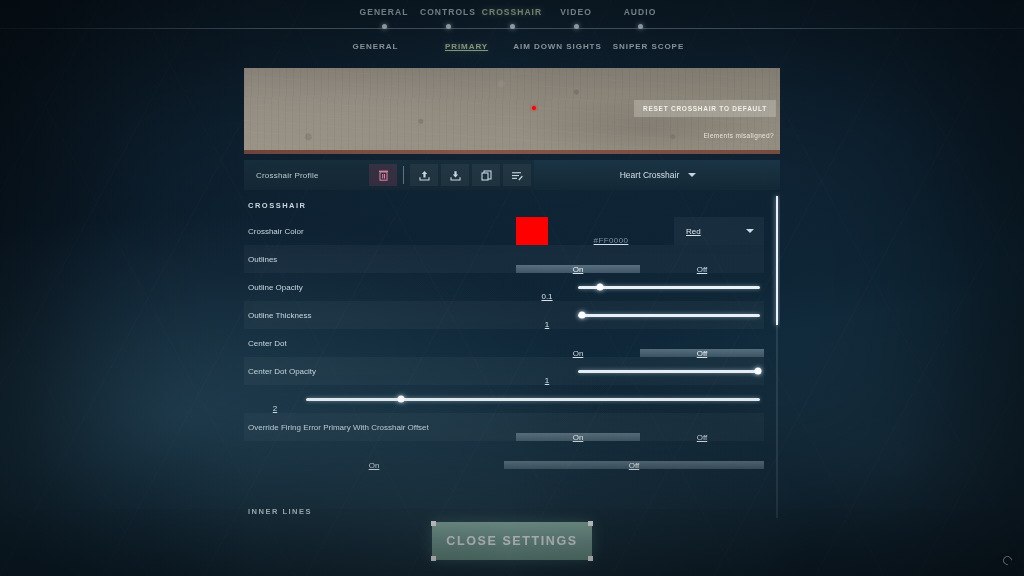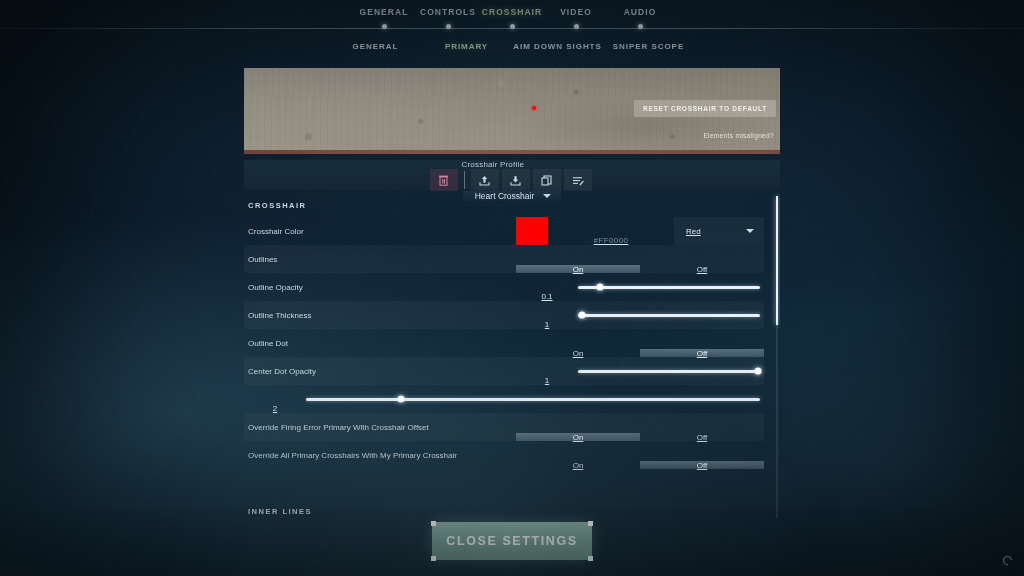--- a/index.html
+++ b/index.html
@@ -61,21 +61,21 @@
   .sub-tabs {
     position: absolute; top: 42px; left: 0; width: 1024px;
     display: flex; justify-content: center;
   }
   .sub-tab {
     width: 91px; text-align: center;
     font-size: 8px; letter-spacing: .95px; font-weight: 700;
     color: #c2d2dc; text-transform: uppercase; white-space: nowrap;
     cursor: pointer;
   }
-  .sub-tab.active { color: #bed3b3; text-shadow: 0 0 6px rgba(180,210,170,.40); }
+  .sub-tab.active { color: #bed3b3; text-shadow: 0 0 6px rgba(180,210,170,.40); text-decoration: underline; }
 
   
   #panel { position: absolute; left: 244px; top: 68px; width: 536px; }
 
   
   #preview {
     position: relative; height: 86px; overflow: hidden;
     background:
       radial-gradient(ellipse 55% 80% at 20% 35%, rgba(255,255,255,.06), rgba(0,0,0,0) 60%),
       radial-gradient(ellipse 40% 60% at 75% 70%, rgba(0,0,0,.10), rgba(0,0,0,0) 60%),
@@ -111,35 +111,34 @@
   }
   #misaligned {
     position: absolute; right: 6px; top: 64px; z-index: 4;
     font-size: 6.5px; letter-spacing: .35px; color: #e8e3d8; cursor: pointer;
   }
 
   
   #profile-bar {
     display: flex; align-items: center; height: 30px; margin-top: 6px;
     background: linear-gradient(180deg, #19303e, #142835);
-    flex-direction: column;
   }
   #profile-label {
     padding-left: 12px; width: 125px; font-size: 8px; color: #c2d3dd; letter-spacing: .2px;
   }
   .icon-btns { display: flex; align-items: center; height: 100%; }
   .icon-btn {
     width: 28px; height: 22px; display: flex; align-items: center; justify-content: center;
     background: rgba(255,255,255,.055); margin-right: 3px; cursor: pointer;
   }
   .icon-btn.danger { background: rgba(210,80,120,.18); }
   .icon-btn svg { display: block; }
   .icon-sep { width: 1px; height: 18px; background: rgba(190,215,228,.45); margin: 0 6px 0 3px; }
   #profile-select {
-    flex: 1; display: flex; align-items: center; justify-content: space-between;
+    flex: 1; display: flex; align-items: center; justify-content: center;
     height: 100%; padding: 0 10px 0 12px;
     background: linear-gradient(180deg, rgba(30,58,76,.75), rgba(20,42,57,.75));
     cursor: pointer;
     gap: 9px;
   }
   #profile-name { font-size: 8.5px; color: #dbe7ee; }
 
   
   #settings {
     position: relative; margin-top: 2px; height: 330px; overflow: hidden;
@@ -372,21 +371,21 @@
         <div class="slider-val">1</div>
         <div class="slider-wrap">
           <div class="slider-track">
             <div class="slider-handle" style="left: 2%;"></div>
           </div>
         </div>
       </div>
     </div>
 
     <div class="row">
-      <div class="row-label">Outline Dot</div>
+      <div class="row-label">Center Dot</div>
       <div class="row-control">
         <div class="toggle">
           <div class="toggle-opt">On</div>
           <div class="toggle-opt sel">Off</div>
         </div>
       </div>
     </div>
 
     <div class="row alt">
       <div class="row-label">Center Dot Opacity</div>
@@ -415,21 +414,20 @@
       <div class="row-label">Override Firing Error Primary With Crosshair Offset</div>
       <div class="row-control">
         <div class="toggle">
           <div class="toggle-opt sel">On</div>
           <div class="toggle-opt">Off</div>
         </div>
       </div>
     </div>
 
     <div class="row">
-      <div class="row-label">Override All Primary Crosshairs With My Primary Crosshair</div>
       <div class="row-control">
         <div class="toggle">
           <div class="toggle-opt">On</div>
           <div class="toggle-opt sel">Off</div>
         </div>
       </div>
     </div>
 
     <div class="section-header" style="padding-top:38px">INNER LINES</div>
 

